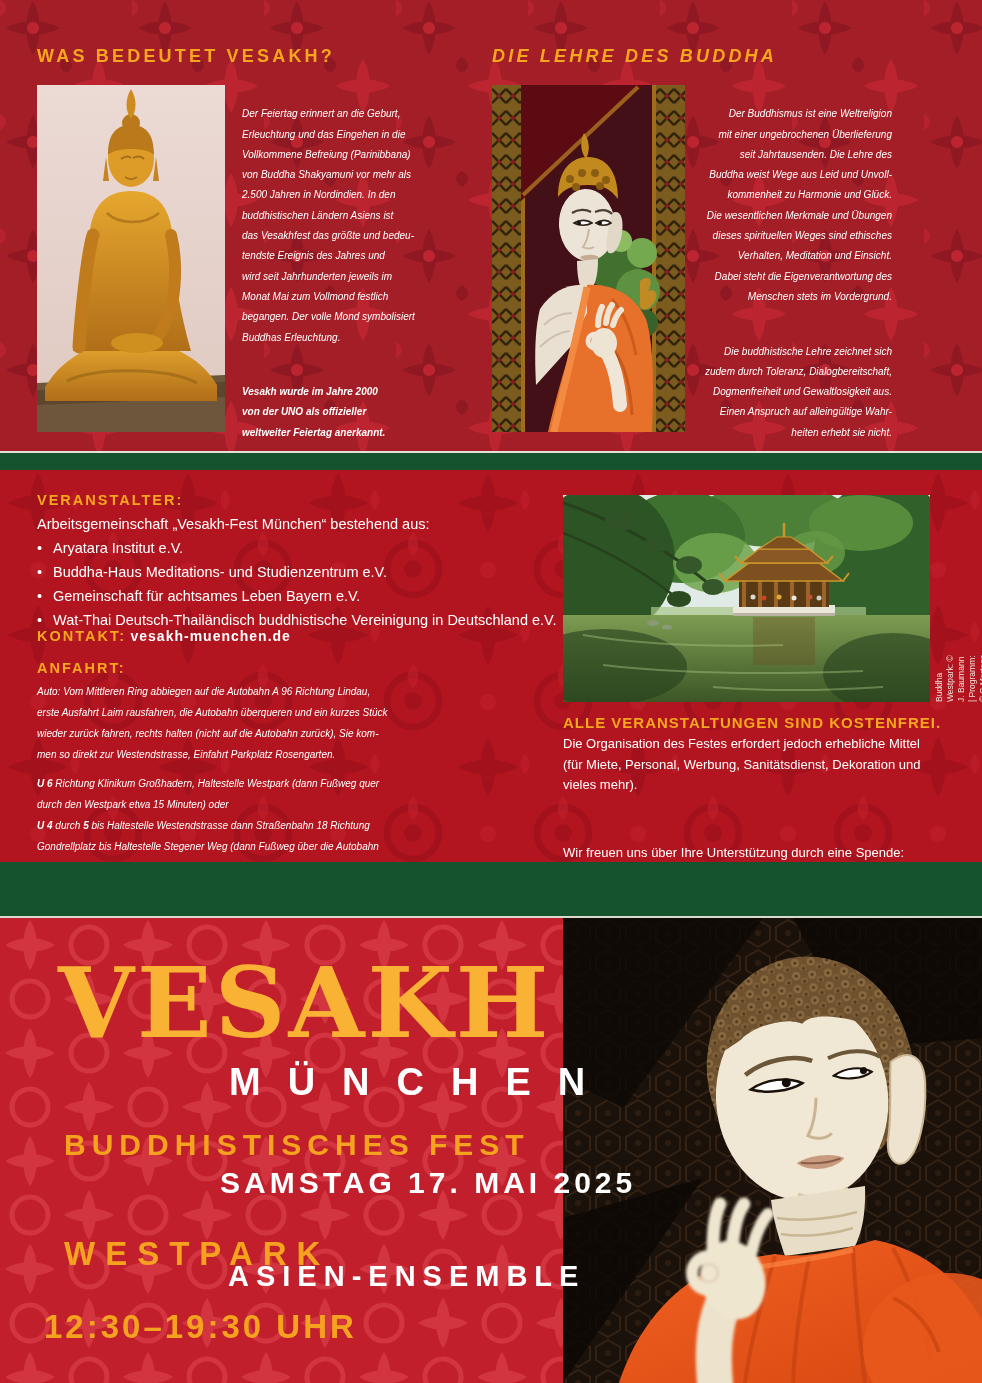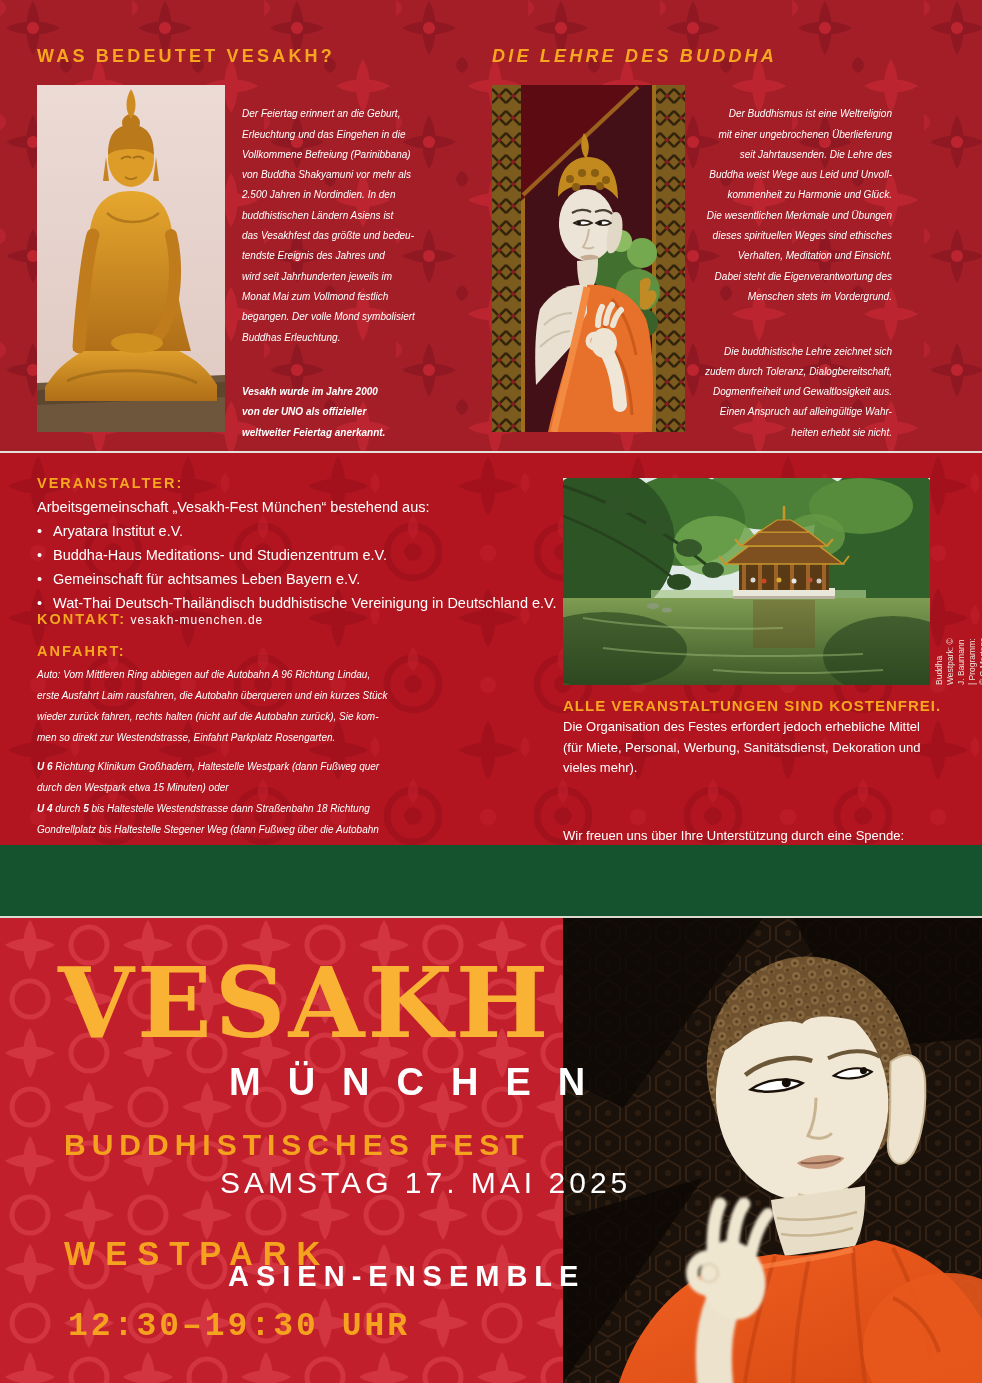--- a/index.html
+++ b/index.html
@@ -2,40 +2,40 @@
 <html><head>
 <meta charset="utf-8">
 <style>
   html,body{margin:0;padding:0;background:#5a0d12;}
   .page{position:relative;width:982px;height:1383px;overflow:hidden;margin:0 auto;
         font-family:"Liberation Sans",sans-serif;background:#14532d;}
   .abs{position:absolute;}
   svg.bg{position:absolute;left:0;top:0;width:100%;height:100%;display:block;}
   .sec{position:absolute;left:0;width:982px;overflow:hidden;}
   .sec1{top:0;height:451px;}
-  .sec2{top:453px;height:392px;}
+  .sec2{top:470px;height:392px;}
   .sec3{top:918px;height:465px;}
   .hr1{position:absolute;left:0;top:451px;width:982px;height:2px;background:#EFE9E1;opacity:.95;z-index:5;}
   .hr2{position:absolute;left:0;top:916px;width:982px;height:2px;background:#EFE9E1;opacity:.9;z-index:5;}
   .ohead{color:#F6A71F;font-weight:bold;letter-spacing:3.2px;font-size:18px;white-space:nowrap;}
   .ohead2{color:#F6A71F;font-weight:bold;letter-spacing:2px;font-size:14.5px;white-space:nowrap;}
   .body-txt{color:#FFFFFF;font-size:10px;line-height:20.3px;white-space:pre-line;font-style:italic;}
   .body-txt b{font-weight:bold;}
   .bold-para{font-weight:bold;margin-top:14px;}
   .row{color:#fff;font-size:14.5px;line-height:24px;white-space:nowrap;}
   .dot{display:inline-block;width:16px;color:#fff;}
-  .kontakt-val{color:#fff;font-weight:normal;font-size:12px;letter-spacing:1px;}
+  .kontakt-val{color:#fff;font-weight:bold;font-size:14px;letter-spacing:1px;}
   .kost-txt{color:#fff;font-size:13px;line-height:20.5px;white-space:pre-line;}
   .credits{color:#EFE2DA;font-size:8.5px;line-height:11px;white-space:pre-line;
            transform-origin:0 0;transform:rotate(-90deg);}
   .f-title{font-family:"DejaVu Serif",serif;font-weight:bold;color:#F9B233;
            font-size:98px;line-height:1;letter-spacing:3px;white-space:nowrap;}
   .f-city{color:#fff;font-weight:bold;font-size:38px;letter-spacing:27px;white-space:nowrap;}
   .f-fest{color:#F5A21E;font-weight:bold;font-size:30px;letter-spacing:6px;white-space:nowrap;}
-  .f-date{color:#fff;font-weight:normal;font-size:30px;letter-spacing:4px;white-space:nowrap;}
+  .f-date{color:#fff;font-weight:bold;font-size:30px;letter-spacing:4px;white-space:nowrap;}
   .f-loc{color:#F5A21E;font-weight:bold;font-size:33px;letter-spacing:10px;white-space:nowrap;}
   .f-venue{color:#fff;font-weight:bold;font-size:29px;letter-spacing:7px;white-space:nowrap;}
   .f-time{color:#F5A21E;font-weight:bold;font-size:33px;letter-spacing:3px;white-space:nowrap;}
   .z2{z-index:2;} .z3{z-index:3;}
 </style>
 </head>
 <body>
 
 <div class="page">
 
@@ -395,16 +395,16 @@
         <circle cx="146" cy="355" r="9" stroke="#C9B894" stroke-width="2" fill="none" opacity=".6"></circle>
       </g>
     </svg>
 
     <div class="abs f-title z3" style="left:58px;top:36px;">VESAKH</div>
     <div class="abs f-city z3" style="left:229px;top:143px;">MÜNCHEN</div>
     <div class="abs f-fest z3" style="left:64px;top:210px;">BUDDHISTISCHES FEST</div>
     <div class="abs f-date z3" style="left:220px;top:248px;">SAMSTAG 17. MAI 2025</div>
     <div class="abs f-loc z3" style="left:64px;top:306px;margin-top:11px;">WESTPARK</div>
     <div class="abs f-venue z3" style="left:228px;top:342px;">ASIEN-ENSEMBLE</div>
-    <div class="abs f-time z3" style="left:68px;top:390px;font-family:Liberation Mono, monospace;">12:30–19:30 UHR</div>
+    <div class="abs f-time z3" style="left:44px;top:390px;">12:30–19:30 UHR</div>
   </div>
 
 </div>
 
 </body></html>

